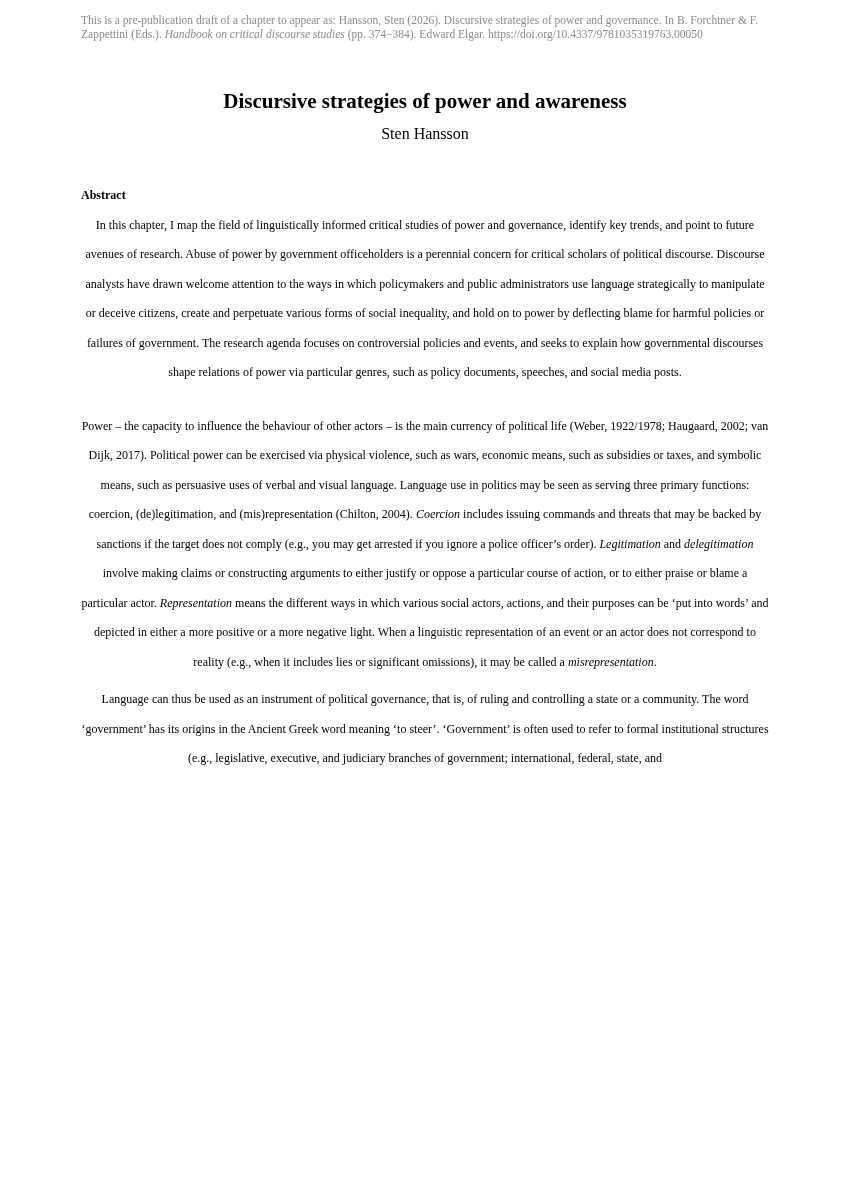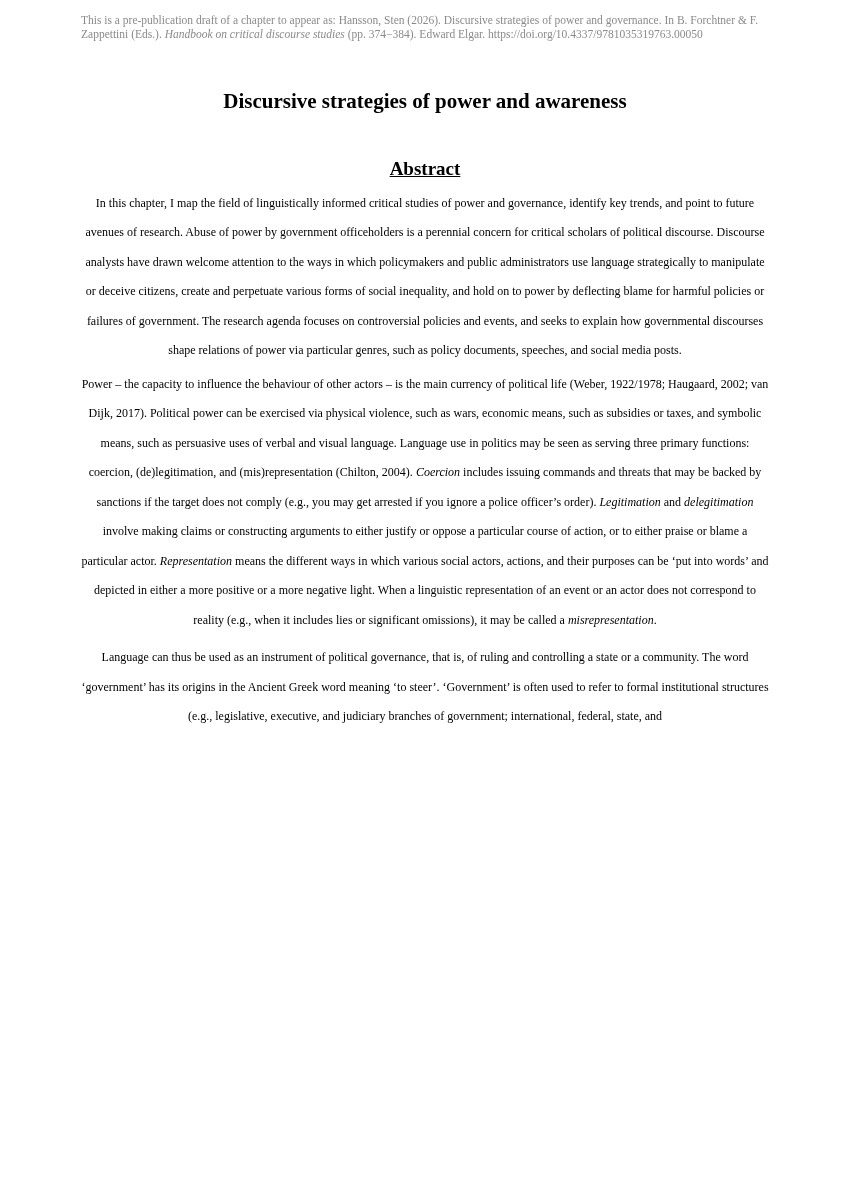--- a/index.html
+++ b/index.html
@@ -32,47 +32,47 @@
   }
   .author {
     margin: 10px 0 0 0;
     font-size: 16px;
     line-height: 1.25;
     text-align: center;
     font-weight: normal;
   }
   .heading {
     margin: 44px 0 0 0;
-    font-size: 19px;
+    font-size: 12px;
     line-height: 1.2;
     font-weight: bold;
-    text-align: center;
-    text-decoration: underline;
+    text-align: left;
   }
   .heading.section {
     margin-top: 54px;
   }
   .body-para {
     margin: 8px 0 0 0;
     font-size: 12px;
     line-height: 29.5px;
     text-align: center;
   }
-  .body-para.first-of-section { margin-top: 4px; }
+  .body-para.first-of-section { margin-top: 24px; }
   .body-para.continuation { }
 </style>
 </head>
 <body>
 
 <div class="page">
 
   <p class="draft-note"><span>This is a pre-publication draft of a chapter to appear as: Hansson, Sten (2026). Discursive strategies of power and governance. In B. Forchtner &amp; F. Zappettini (Eds.). </span><span class="italic">Handbook on critical discourse studies</span><span> (pp. 374−384). Edward Elgar. </span><span>https://doi.org/10.4337/9781035319763.00050</span></p>
 
   <h1 class="title">Discursive strategies of power and awareness</h1>
 
+  <div class="author">Sten Hansson</div>
 
   <h2 class="heading">Abstract</h2>
 
   <p class="body-para">In this chapter, I map the field of linguistically informed critical studies of power and governance, identify key trends, and point to future avenues of research. Abuse of power by government officeholders is a perennial concern for critical scholars of political discourse. Discourse analysts have drawn welcome attention to the ways in which policymakers and public administrators use language strategically to manipulate or deceive citizens, create and perpetuate various forms of social inequality, and hold on to power by deflecting blame for harmful policies or failures of government. The research agenda focuses on controversial policies and events, and seeks to explain how governmental discourses shape relations of power via particular genres, such as policy documents, speeches, and social media posts.</p>
 
 
   <p class="body-para first-of-section"><span>Power – the capacity to influence the behaviour of other actors – is the main currency of political life (Weber, 1922/1978; Haugaard, 2002; van Dijk, 2017). Political power can be exercised via physical violence, such as wars, economic means, such as subsidies or taxes, and symbolic means, such as persuasive uses of verbal and visual language. Language use in politics may be seen as serving three primary functions: coercion, (de)legitimation, and (mis)representation (Chilton, 2004). </span><span class="italic">Coercion</span><span> includes issuing commands and threats that may be backed by sanctions if the target does not comply (e.g., you may get arrested if you ignore a police officer’s order). </span><span class="italic">Legitimation</span><span> and </span><span class="italic">delegitimation</span><span> involve making claims or constructing arguments to either justify or oppose a particular course of action, or to either praise or blame a particular actor. </span><span class="italic">Representation</span><span> means the different ways in which various social actors, actions, and their purposes can be ‘put into words’ and depicted in either a more positive or a more negative light. When a linguistic representation of an event or an actor does not correspond to reality (e.g., when it includes lies or significant omissions), it may be called a </span><span class="italic">misrepresentation</span><span>.</span></p>
 
   <p class="body-para continuation">Language can thus be used as an instrument of political governance, that is, of ruling and controlling a state or a community. The word ‘government’ has its origins in the Ancient Greek word meaning ‘to steer’. ‘Government’ is often used to refer to formal institutional structures (e.g., legislative, executive, and judiciary branches of government; international, federal, state, and</p>
 

